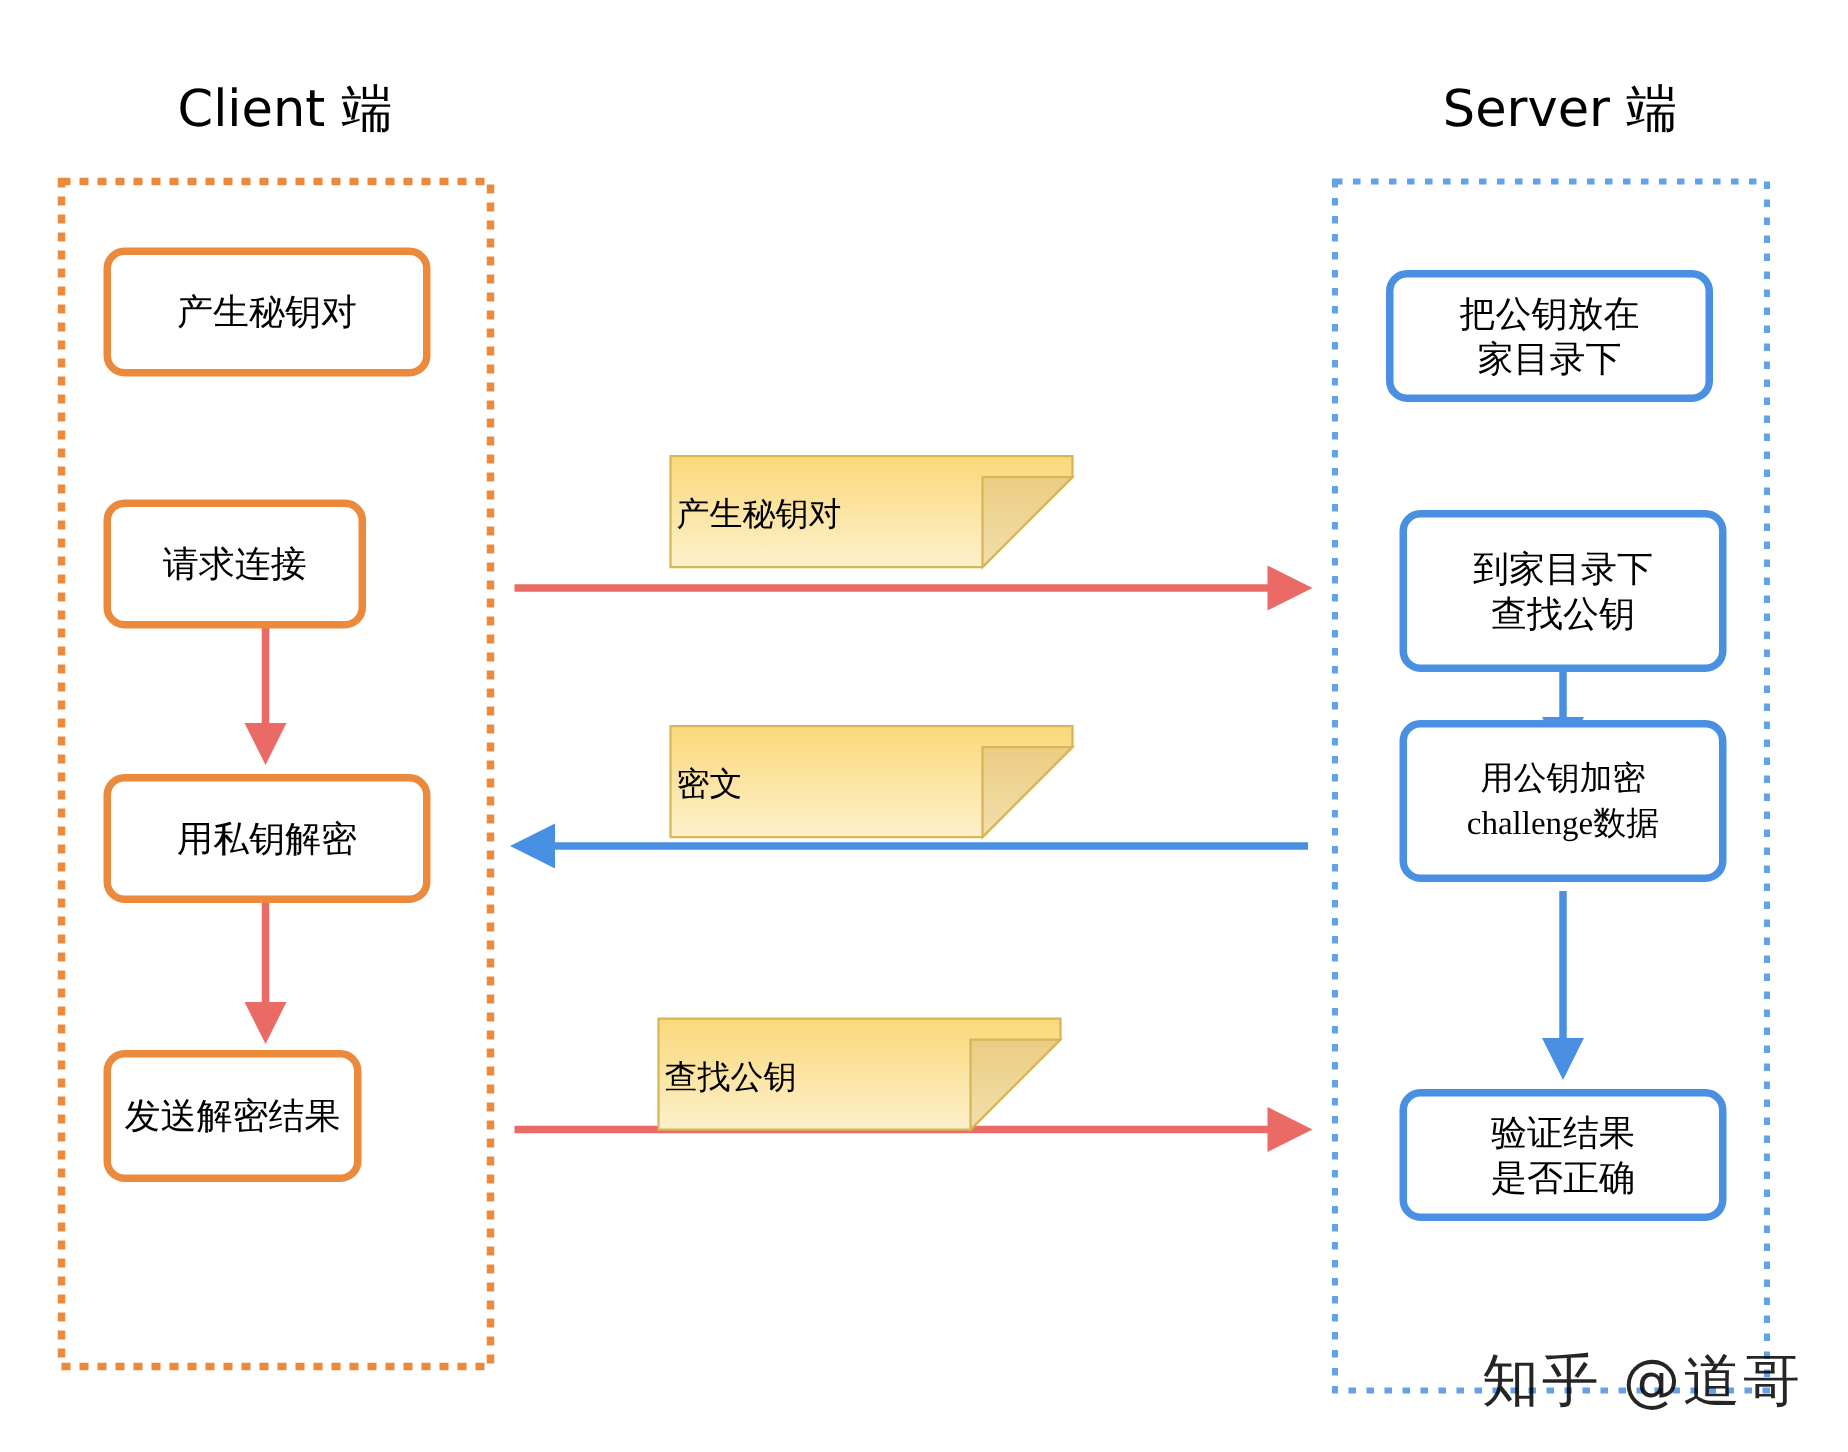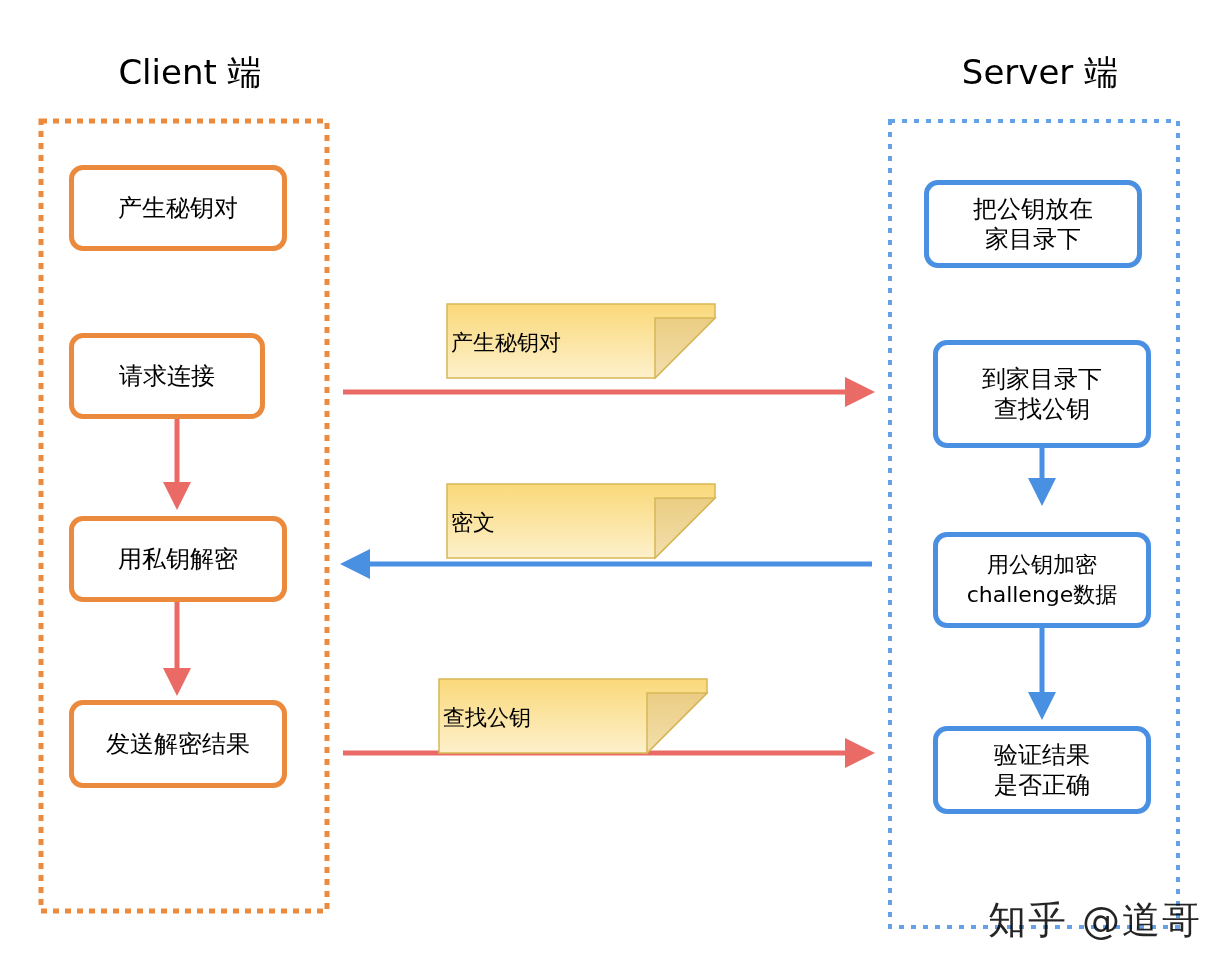--- a/index.html
+++ b/index.html
@@ -91,26 +91,26 @@
   <span class="note-text">产生秘钥对</span>
 </div>
 <div class="note" style="left:447px; top:484px;">
   <span class="note-text">密文</span>
 </div>
 <div class="note" style="left:439px; top:679px;">
   <span class="note-text">查找公钥</span>
 </div>
 
 <div class="node client" style="left:69px; top:165px; width:218px; height:86px;">产生秘钥对</div>
-<div class="node client" style="left:69px; top:333px; width:196px; height:86px;text-align:center;">请求连接</div>
+<div class="node client" style="left:69px; top:333px; width:175px; height:86px;text-align:center;">请求连接</div>
 <div class="node client" style="left:69px; top:516px; width:218px; height:86px;">用私钥解密</div>
-<div class="node client" style="left:69px; top:700px; width:218px; height:88px;">发送解密结果</div>
+<div class="node client" style="left:69px; top:700px; width:172px; height:88px;">发送解密结果</div>
 
 <div class="node server" style="left:924px; top:180px; width:218px; height:88px;text-align:center;">把公钥放在
 家目录下</div>
 <div class="node server" style="left:933px; top:340px; width:218px; height:108px;">到家目录下
 查找公钥</div>
-<div class="node server small" style="left:933px; top:532px; width:218px; height:96px;">用公钥加密
+<div class="node server small" style="left:933px; top:480px; width:218px; height:108px;font-family:Liberation Serif, serif;">用公钥加密
 challenge数据</div>
 <div class="node server" style="left:933px; top:726px; width:218px; height:88px;">验证结果
 是否正确</div>
 
 <div class="watermark">知乎 @道哥</div>
 
 </body></html>

